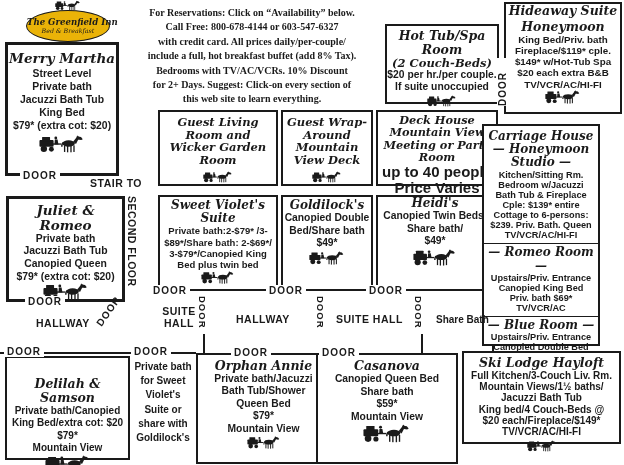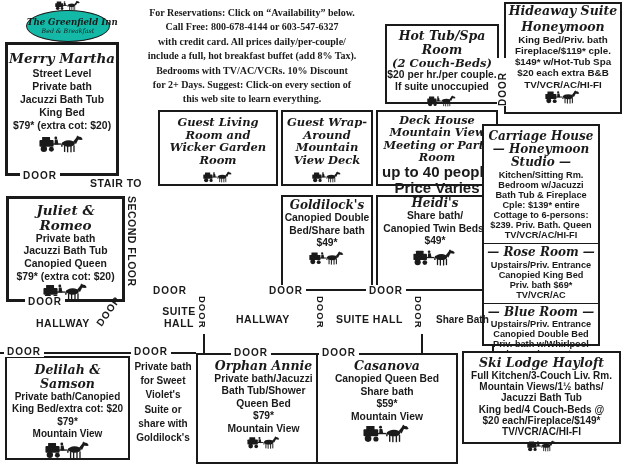--- a/index.html
+++ b/index.html
@@ -14,21 +14,21 @@
            line-height:11px;padding:0 3px;white-space:nowrap;z-index:6;}
   .vtext{position:absolute;writing-mode:vertical-rl;font-weight:bold;font-size:10px;
          letter-spacing:1px;line-height:12px;white-space:nowrap;z-index:6;}
   .plainlbl{position:absolute;font-weight:bold;font-size:10.5px;letter-spacing:.5px;z-index:5;}
   .wall{position:absolute;background:#1a1a1a;z-index:1;}
   .carriage{display:inline-block;}
   .dashed::before{content:"— ";} .dashed::after{content:" —";}
   .rsec{padding:2px 1px 3px;}
   #logo{position:absolute;left:26px;top:1px;width:84px;height:48px;text-align:center;z-index:3;}
   #logo .oval{position:absolute;left:0;top:9px;width:84px;height:32px;border:1.5px solid #1a1a1a;
-              border-radius:50%;box-sizing:border-box;background:#14b8a6;}
+              border-radius:50%;box-sizing:border-box;background:#eab308;}
   #logo .oname{font-family:"DejaVu Serif",serif;font-style:italic;font-weight:bold;font-size:8.6px;
                margin-top:6px;white-space:nowrap;}
   #logo .otag{font-family:"DejaVu Serif",serif;font-style:italic;font-size:6.3px;white-space:nowrap;}
   #logo .topcarriage{position:absolute;left:29px;top:-1px;z-index:4;}
   #reservations{position:absolute;left:116px;top:6px;width:272px;text-align:center;
                 font-weight:bold;font-size:10px;line-height:14.4px;z-index:3;font-family:Liberation Serif, serif;}
 </style>
 </head>
 <body>
 
@@ -160,36 +160,48 @@
     <div class="title" style="font-size:11.3px;margin-top:2px;padding:0 2px">Deck House Mountain View Meeting or Party Room</div>
     <div class="lines" style="font-size:15px;line-height:1.1">
         <div class="line">up to 40 people</div>
         <div class="line">Price Varies</div>
       </div>
     <svg class="carriage" width="20" height="8" viewBox="0 0 52 20">
         <use href="#carriage-symbol"></use>
       </svg>
   </div>
 
+  <div class="box" style="left:158px;top:195px;width:120px;height:96px">
+    <div class="title" style="font-size:12px;margin-top:2px">Sweet Violet's Suite</div>
+    <div class="lines" style="font-size:9.5px;line-height:1.18">
+        <div class="line">Private bath:2-$79* /3-</div>
+        <div class="line">$89*/Share bath: 2-$69*/</div>
+        <div class="line">3-$79*/Canopied King</div>
+        <div class="line">Bed plus twin bed</div>
+      </div>
+    <svg class="carriage" width="34" height="13" viewBox="0 0 52 20">
+        <use href="#carriage-symbol"></use>
+      </svg>
+  </div>
   <div class="box" style="left:281px;top:195px;width:92px;height:96px">
     <div class="title" style="font-size:12px;margin-top:2px">Goldilock's</div>
     <div class="lines" style="font-size:10.3px;line-height:1.2">
         <div class="line">Canopied Double</div>
         <div class="line">Bed/Share bath</div>
         <div class="line">$49*</div>
       </div>
     <svg class="carriage" width="36" height="14" viewBox="0 0 52 20" style="margin-top:2px">
         <use href="#carriage-symbol"></use>
       </svg>
   </div>
   <div class="box" style="left:376px;top:195px;width:118px;height:96px">
     <div class="title" style="font-size:12px;margin-top:0">Heidi's</div>
     <div class="lines" style="font-size:10.3px;line-height:1.2">
+        <div class="line">Canopied Twin Beds/</div>
         <div class="line">Share bath/</div>
-        <div class="line">Canopied Twin Beds/</div>
         <div class="line">$49*</div>
       </div>
     <svg class="carriage" width="44" height="17" viewBox="0 0 52 20" style="margin-top:2px">
         <use href="#carriage-symbol"></use>
       </svg>
   </div>
 
   <div class="doorlbl" style="left:150px;top:285px">DOOR</div>
   <div class="vtext" style="left:196px;top:296px;font-size:9.5px">DOOR</div>
   <div class="doorlbl" style="left:266px;top:285px">DOOR</div>
@@ -214,42 +226,42 @@
           <div class="line">Kitchen/Sitting Rm.</div>
           <div class="line">Bedroom w/Jacuzzi</div>
           <div class="line">Bath Tub &amp; Fireplace</div>
           <div class="line">Cple: $139* entire</div>
           <div class="line">Cottage to 6-persons:</div>
           <div class="line">$239. Priv. Bath. Queen</div>
           <div class="line">TV/VCR/AC/HI-FI</div>
         </div>
     </div>
     <div class="rsec" style="border-top:1.5px solid #1a1a1a">
-      <div class="title dashed" style="font-size:12px">Rose Room</div>
+      <div class="title dashed" style="font-size:12px">Romeo Room</div>
       <div class="lines" style="font-size:9.2px;line-height:1.1">
           <div class="line">Upstairs/Priv. Entrance</div>
           <div class="line">Canopied King Bed</div>
           <div class="line">Priv. bath $69*</div>
           <div class="line">TV/VCR/AC</div>
         </div>
     </div>
     <div class="rsec" style="border-top:1.5px solid #1a1a1a">
       <div class="title dashed" style="font-size:12px">Blue Room</div>
       <div class="lines" style="font-size:9.2px;line-height:1.1">
           <div class="line">Upstairs/Priv. Entrance</div>
           <div class="line">Canopied Double Bed</div>
           <div class="line">Priv. bath w/Whirlpool</div>
           <div class="line">Tub Attachment $69*</div>
           <div class="line">TV/VCR/AC</div>
         </div>
     </div>
   </div>
 
   <div class="box" style="left:5px;top:356px;width:125px;height:104px;border-width:2.5px">
-    <div class="title" style="font-size:12.5px;margin-top:5px">Delilah &amp; Samson</div>
+    <div class="title" style="font-size:12.5px;margin-top:19px">Delilah &amp; Samson</div>
     <div class="lines" style="font-size:10px;line-height:1.25">
         <div class="line">Private bath/Canopied</div>
         <div class="line">King Bed/extra cot: $20</div>
         <div class="line">$79*</div>
         <div class="line">Mountain View</div>
       </div>
     <svg class="carriage" width="46" height="18" viewBox="0 0 52 20">
         <use href="#carriage-symbol"></use>
       </svg>
   </div>

